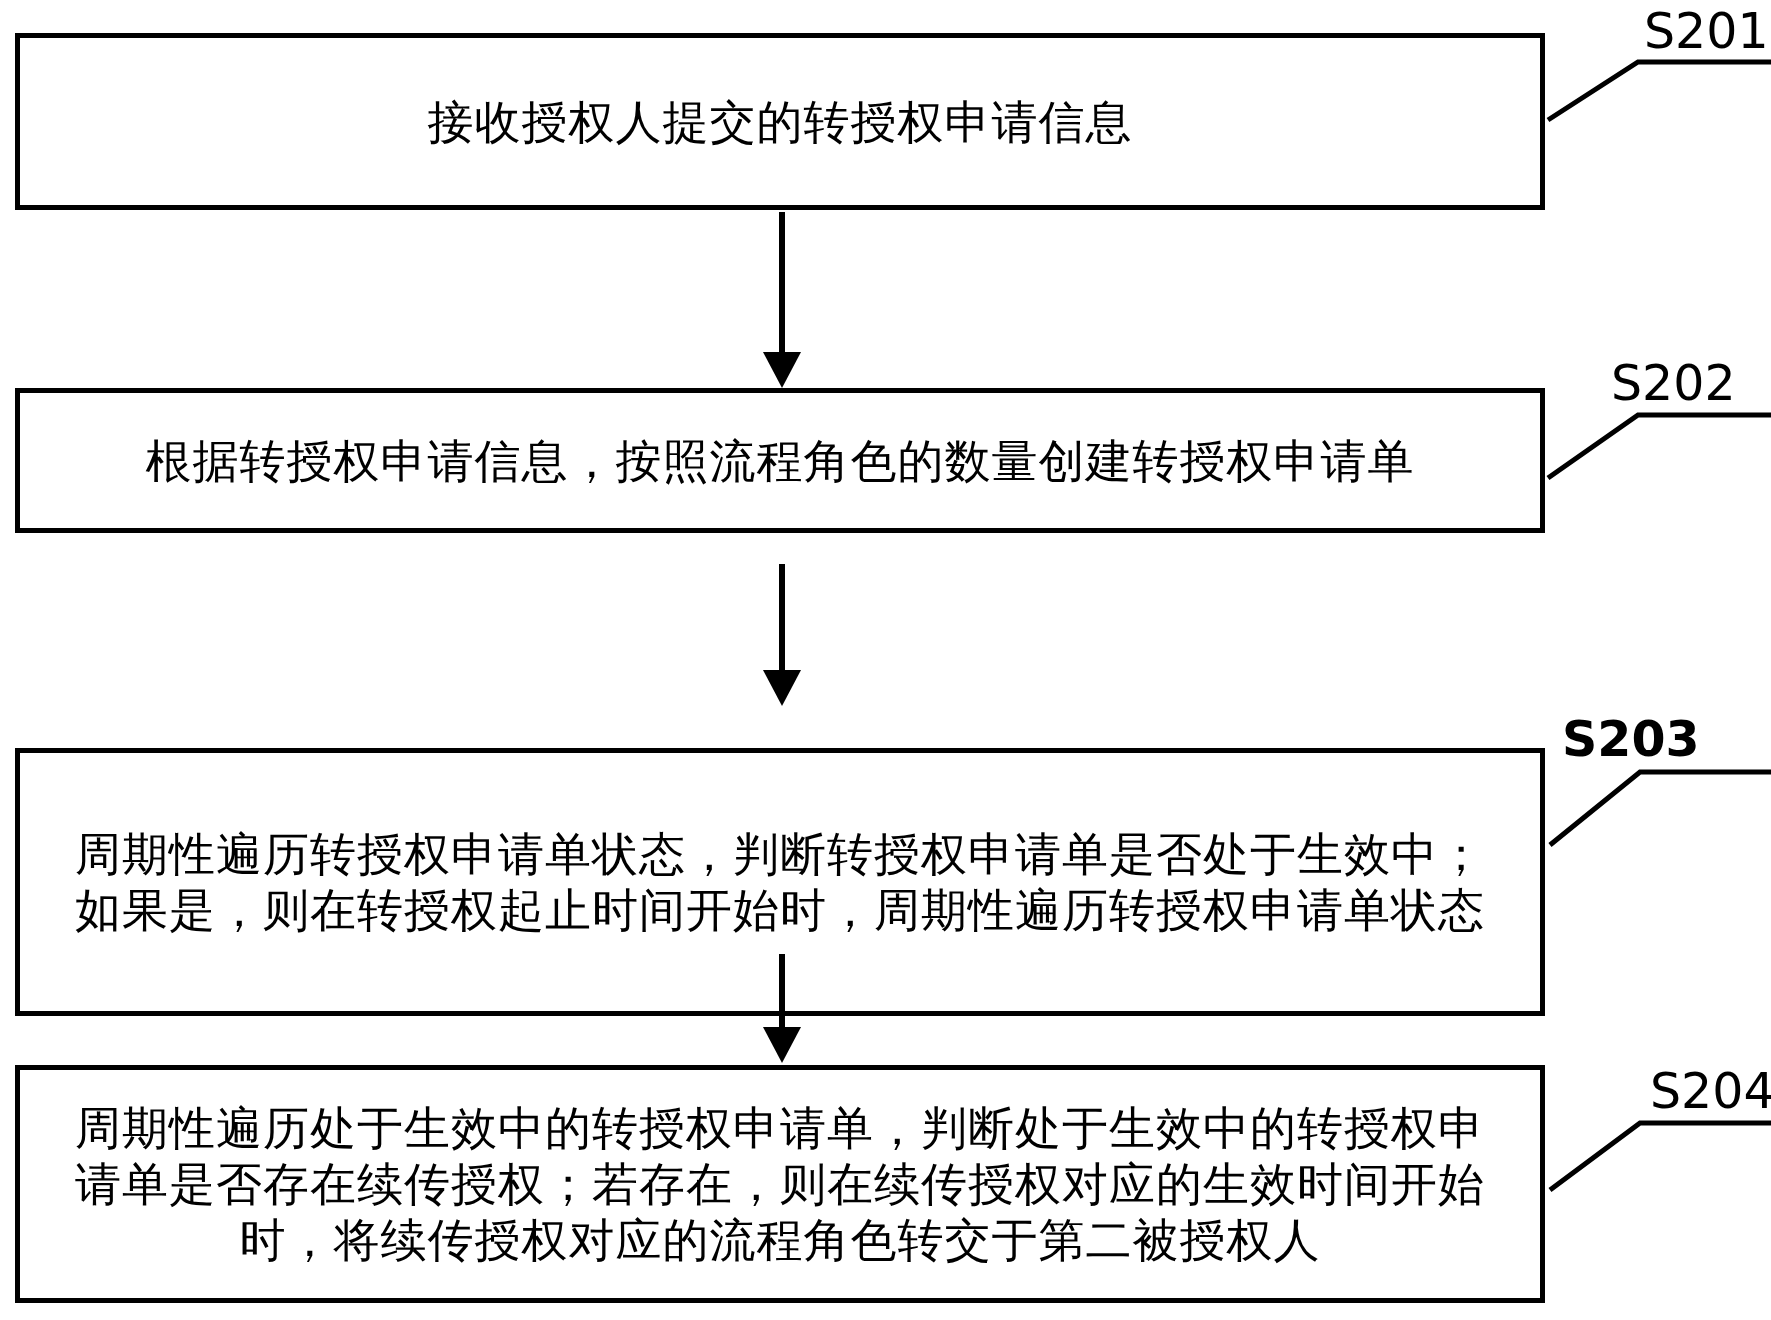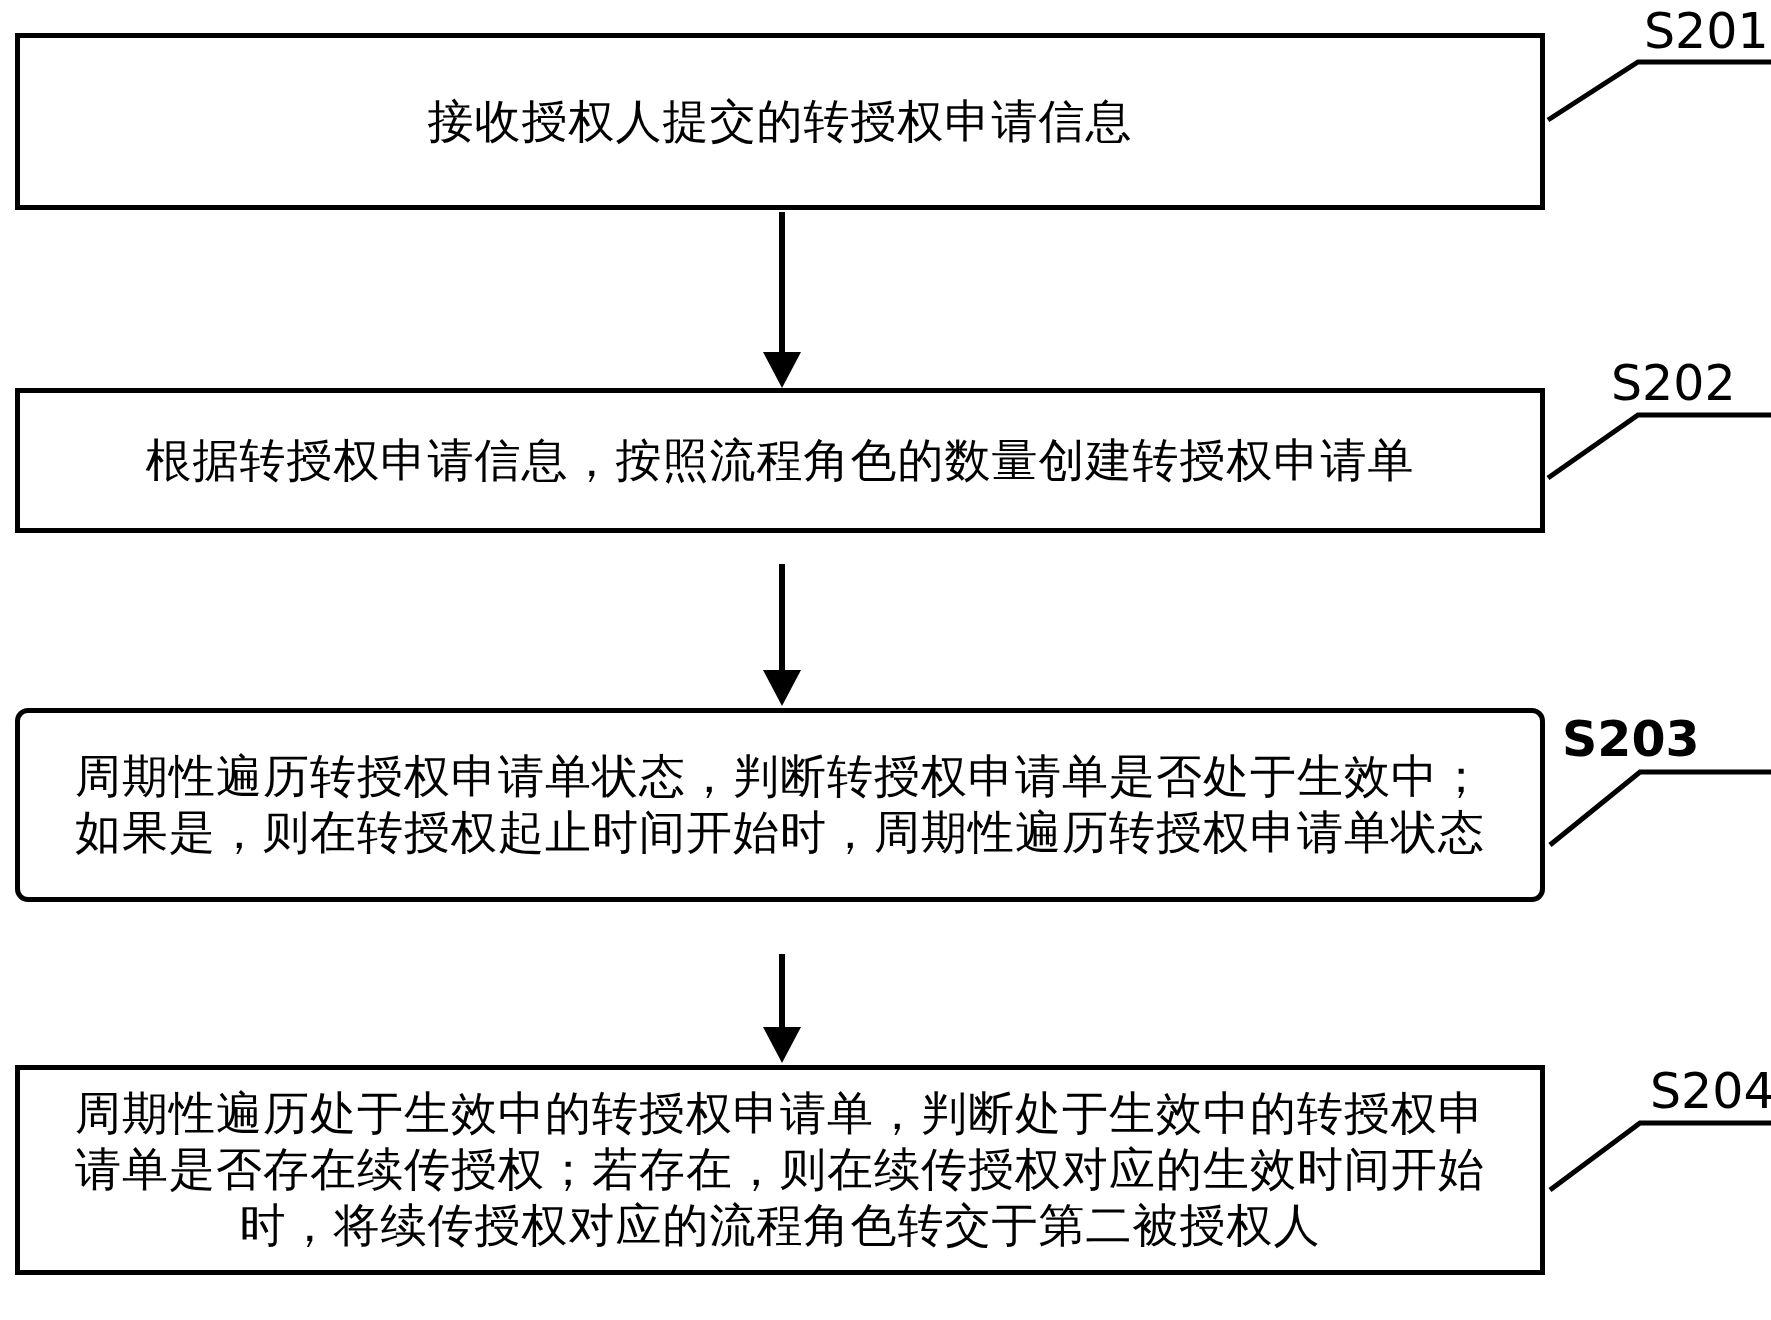--- a/index.html
+++ b/index.html
@@ -27,26 +27,25 @@
     flex-direction: column;
     justify-content: center;
     align-items: center;
   }
   .box-line {
     font-size: 46px;
     line-height: 56px;
     letter-spacing: 1px;
     white-space: nowrap;
     text-align: center;
-    font-family: Liberation Serif, serif;
   }
   #box-s201 { top: 33px;   height: 177px; }
   #box-s202 { top: 388px;  height: 145px; }
-  #box-s203 { top: 708px;  height: 194px; border-radius: 13px; }
-  #box-s204 { top: 1065px; height: 210px; }
+  #box-s203 { top: 748px;  height: 268px; }
+  #box-s204 { top: 1065px; height: 238px; }
   .step-label {
     position: absolute;
     font-size: 49px;
     line-height: 47px;
     white-space: nowrap;
   }
   #label-s201 { left: 1644px; top: 8px; }
   #label-s202 { left: 1611px; top: 360px; }
   #label-s203 { left: 1562px; top: 716px; font-weight: bold; }
   #label-s204 { left: 1650px; top: 1068px; }

